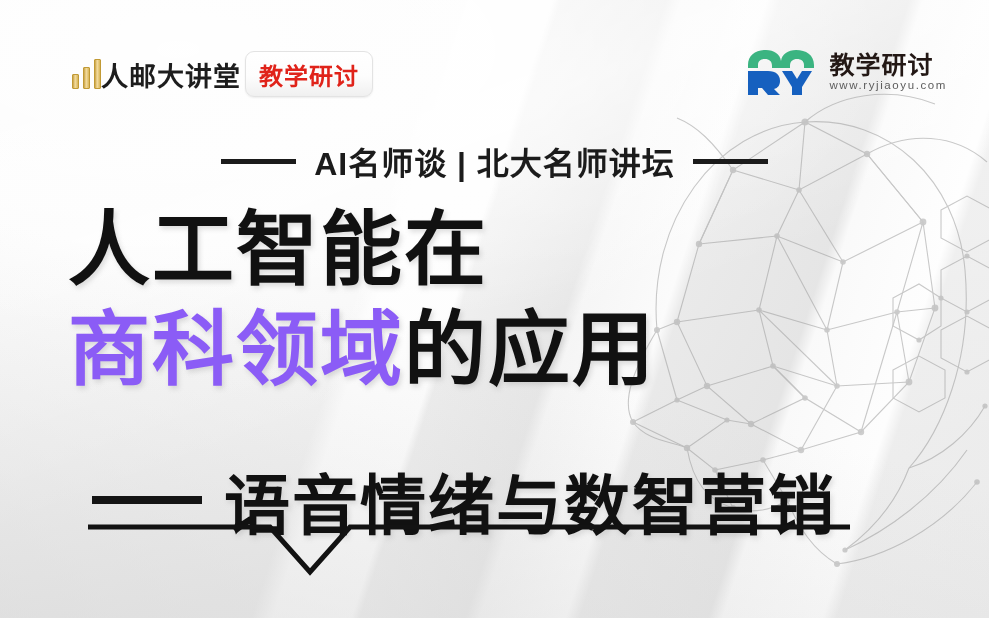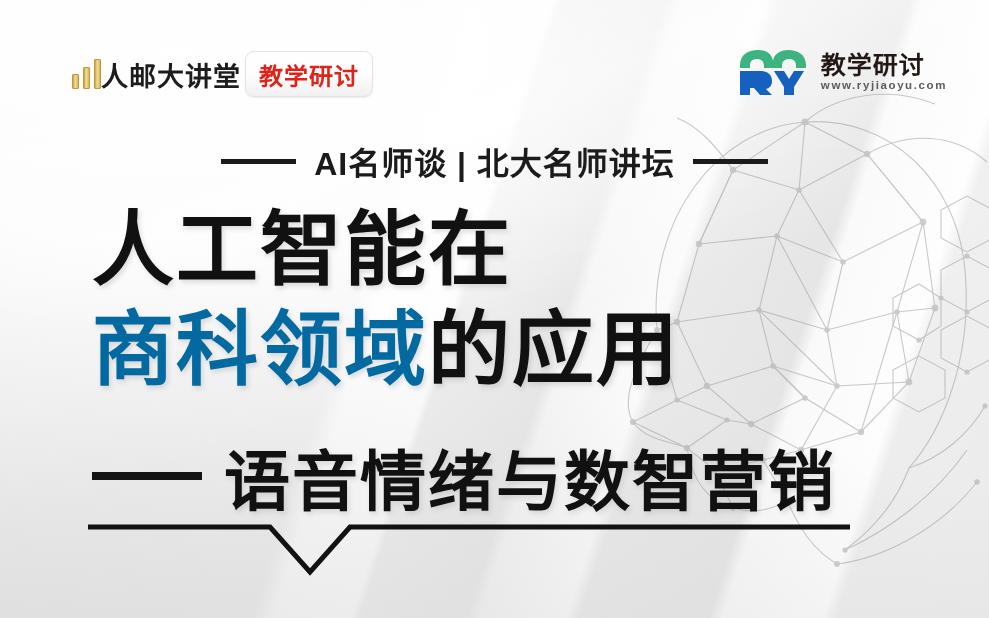--- a/index.html
+++ b/index.html
@@ -146,21 +146,20 @@
     letter-spacing: 1px;
     line-height: 1;
     white-space: nowrap;
   }
   .pub-url {
     font-size: 11.5px;
     color: #5c5c5c;
     letter-spacing: 1.6px;
     line-height: 1;
     white-space: nowrap;
-    font-weight: bold;
   }
 
   
   .subtitle {
     position: absolute;
     left: 0; right: 0; top: 138px;
     display: flex;
     align-items: center;
     justify-content: center;
     gap: 18px;
@@ -175,39 +174,39 @@
     font-size: 32px;
     font-weight: 700;
     color: #1b1b1b;
     letter-spacing: 1px;
     white-space: nowrap;
   }
 
   
   .headline {
     position: absolute;
-    left: 92px; top: 204px;
+    left: 68px; top: 204px;
     width: 800px;
   }
   .hl-line {
     font-size: 82px;
     font-weight: 800;
     line-height: 1.12;
     letter-spacing: 2px;
     color: #111111;
     white-space: nowrap;
     text-shadow: 2px 3px 5px rgba(150,150,150,0.30);
   }
   .hl-line.l2 { margin-top: 8px; }
-  .hl-blue { color: #0369a1; }
+  .hl-blue { color: #8b5cf6; }
 
   
   .line3 {
     position: absolute;
-    left: 92px; top: 428px;
+    left: 92px; top: 452px;
     display: flex;
     align-items: center;
     gap: 22px;
   }
   .rule3 {
     display: block;
     width: 110px;
     height: 8px;
     background: #141414;
   }

